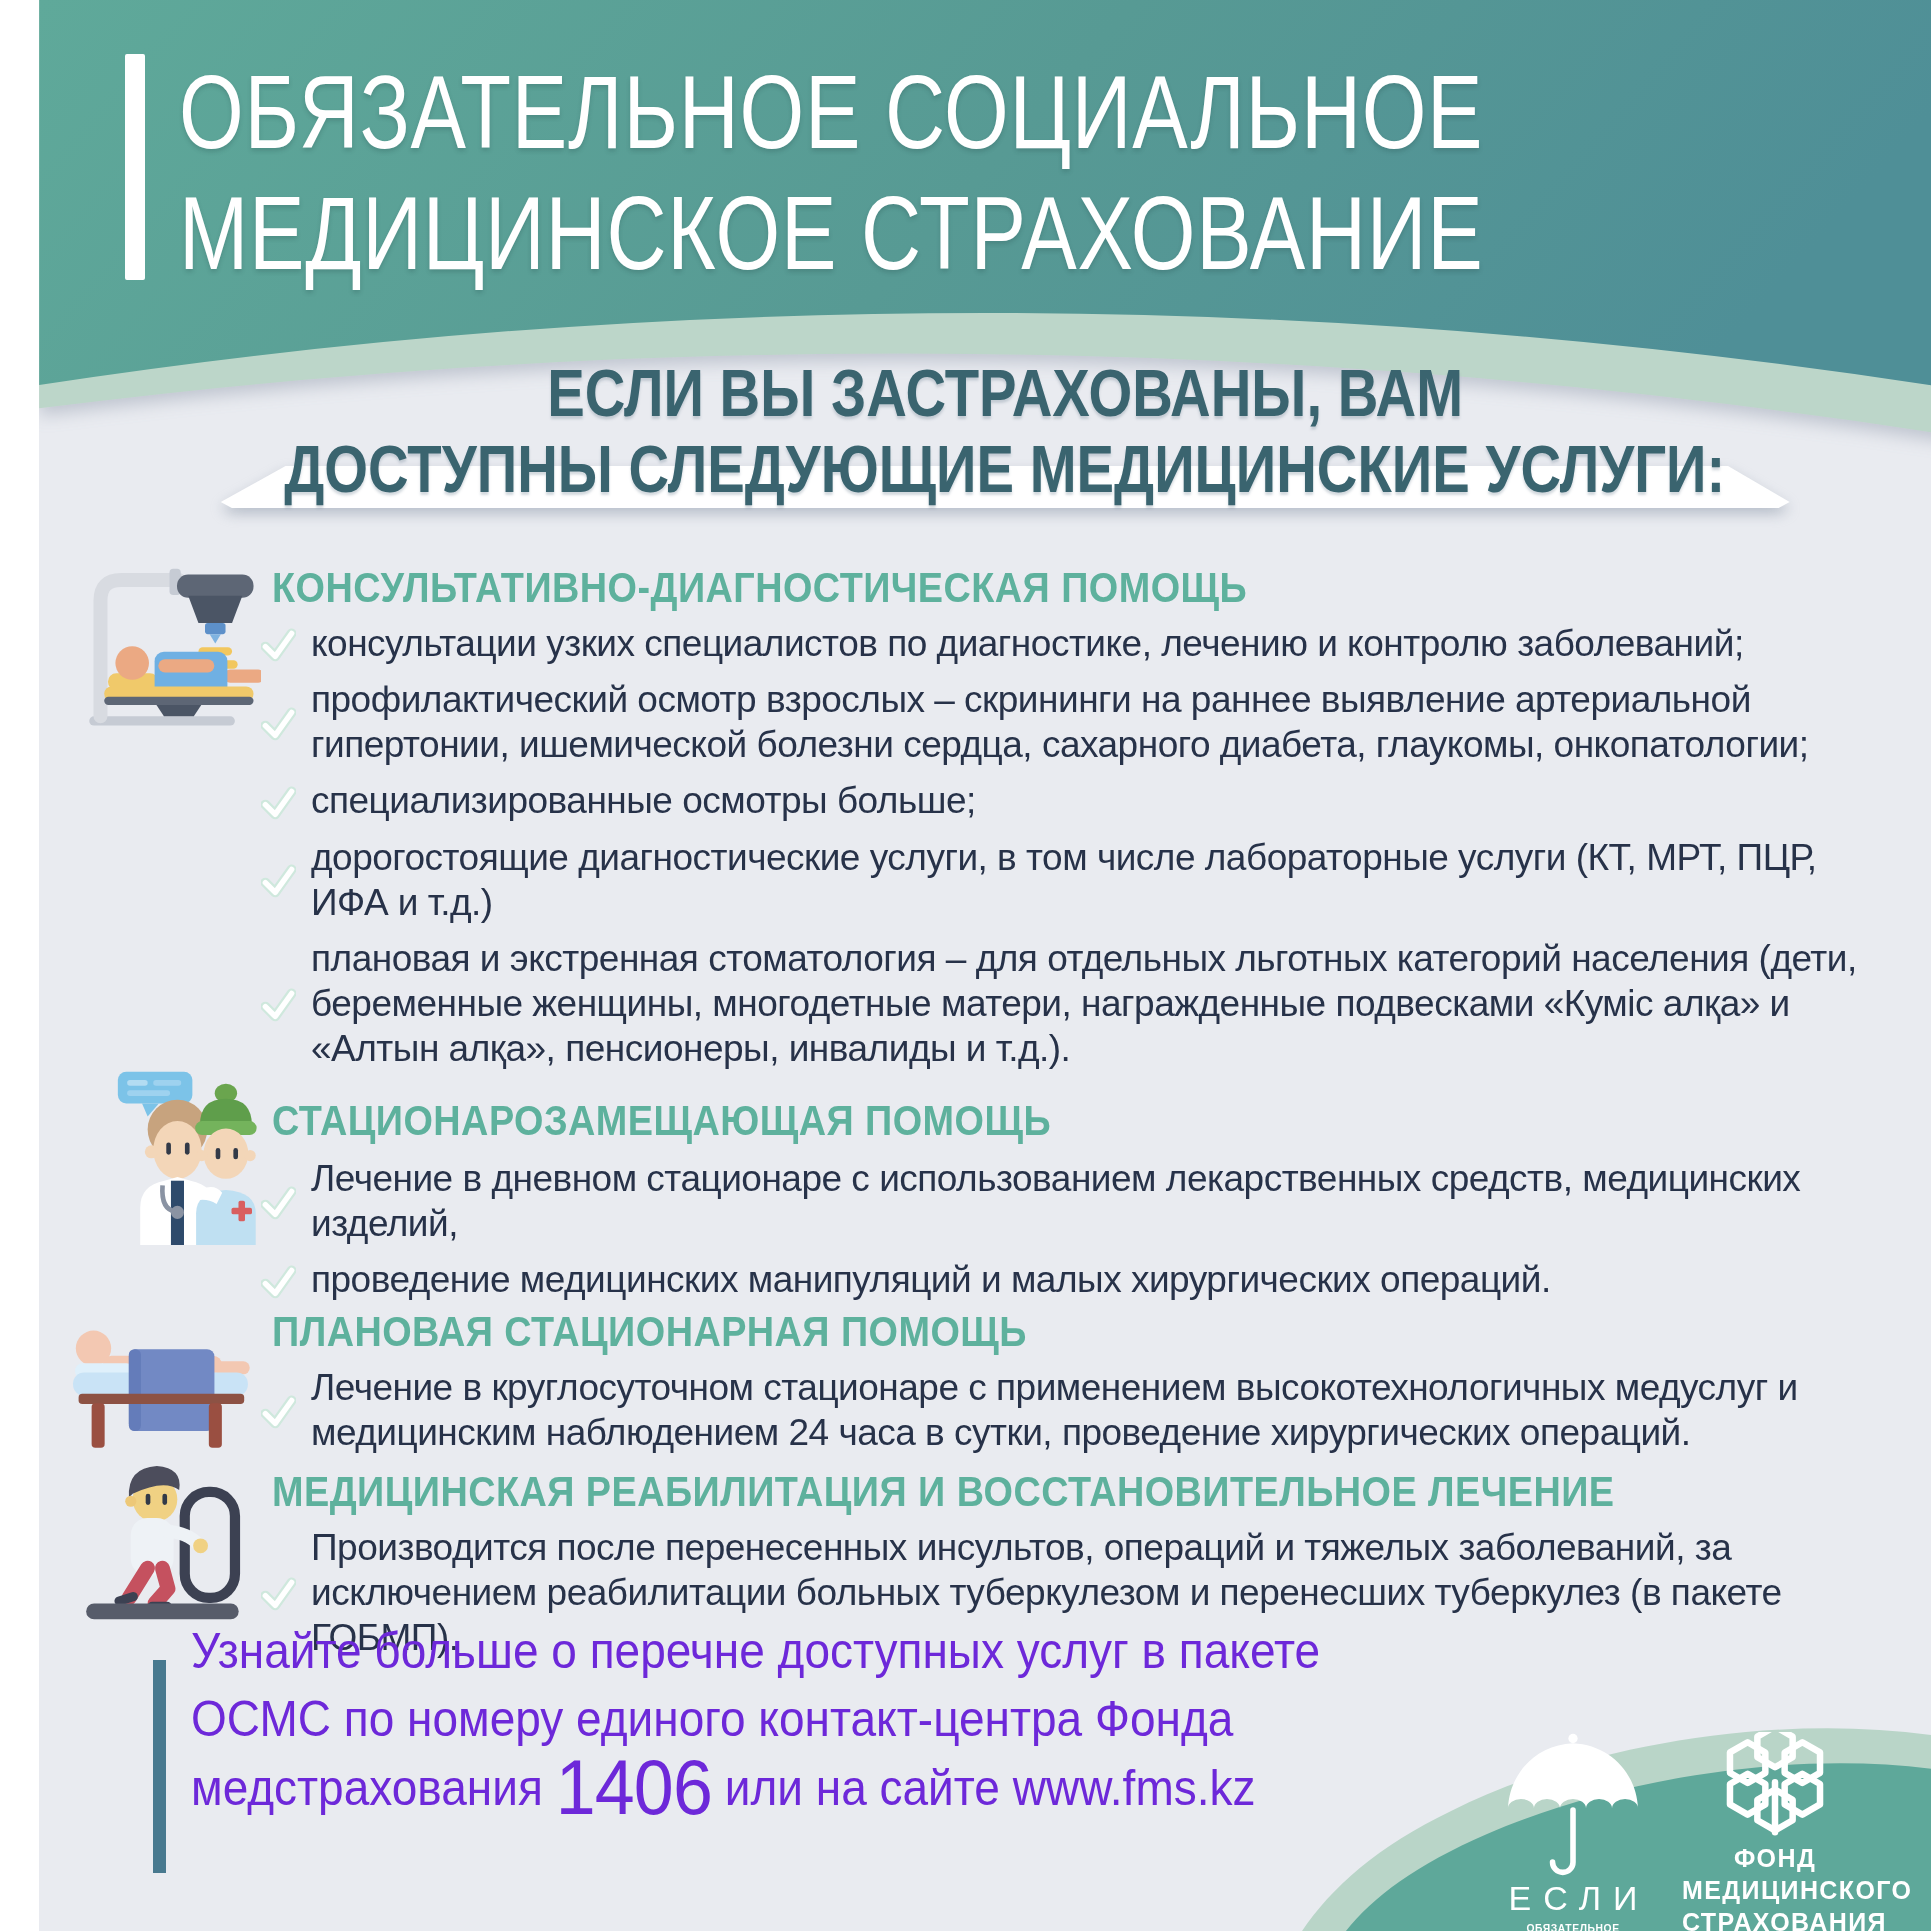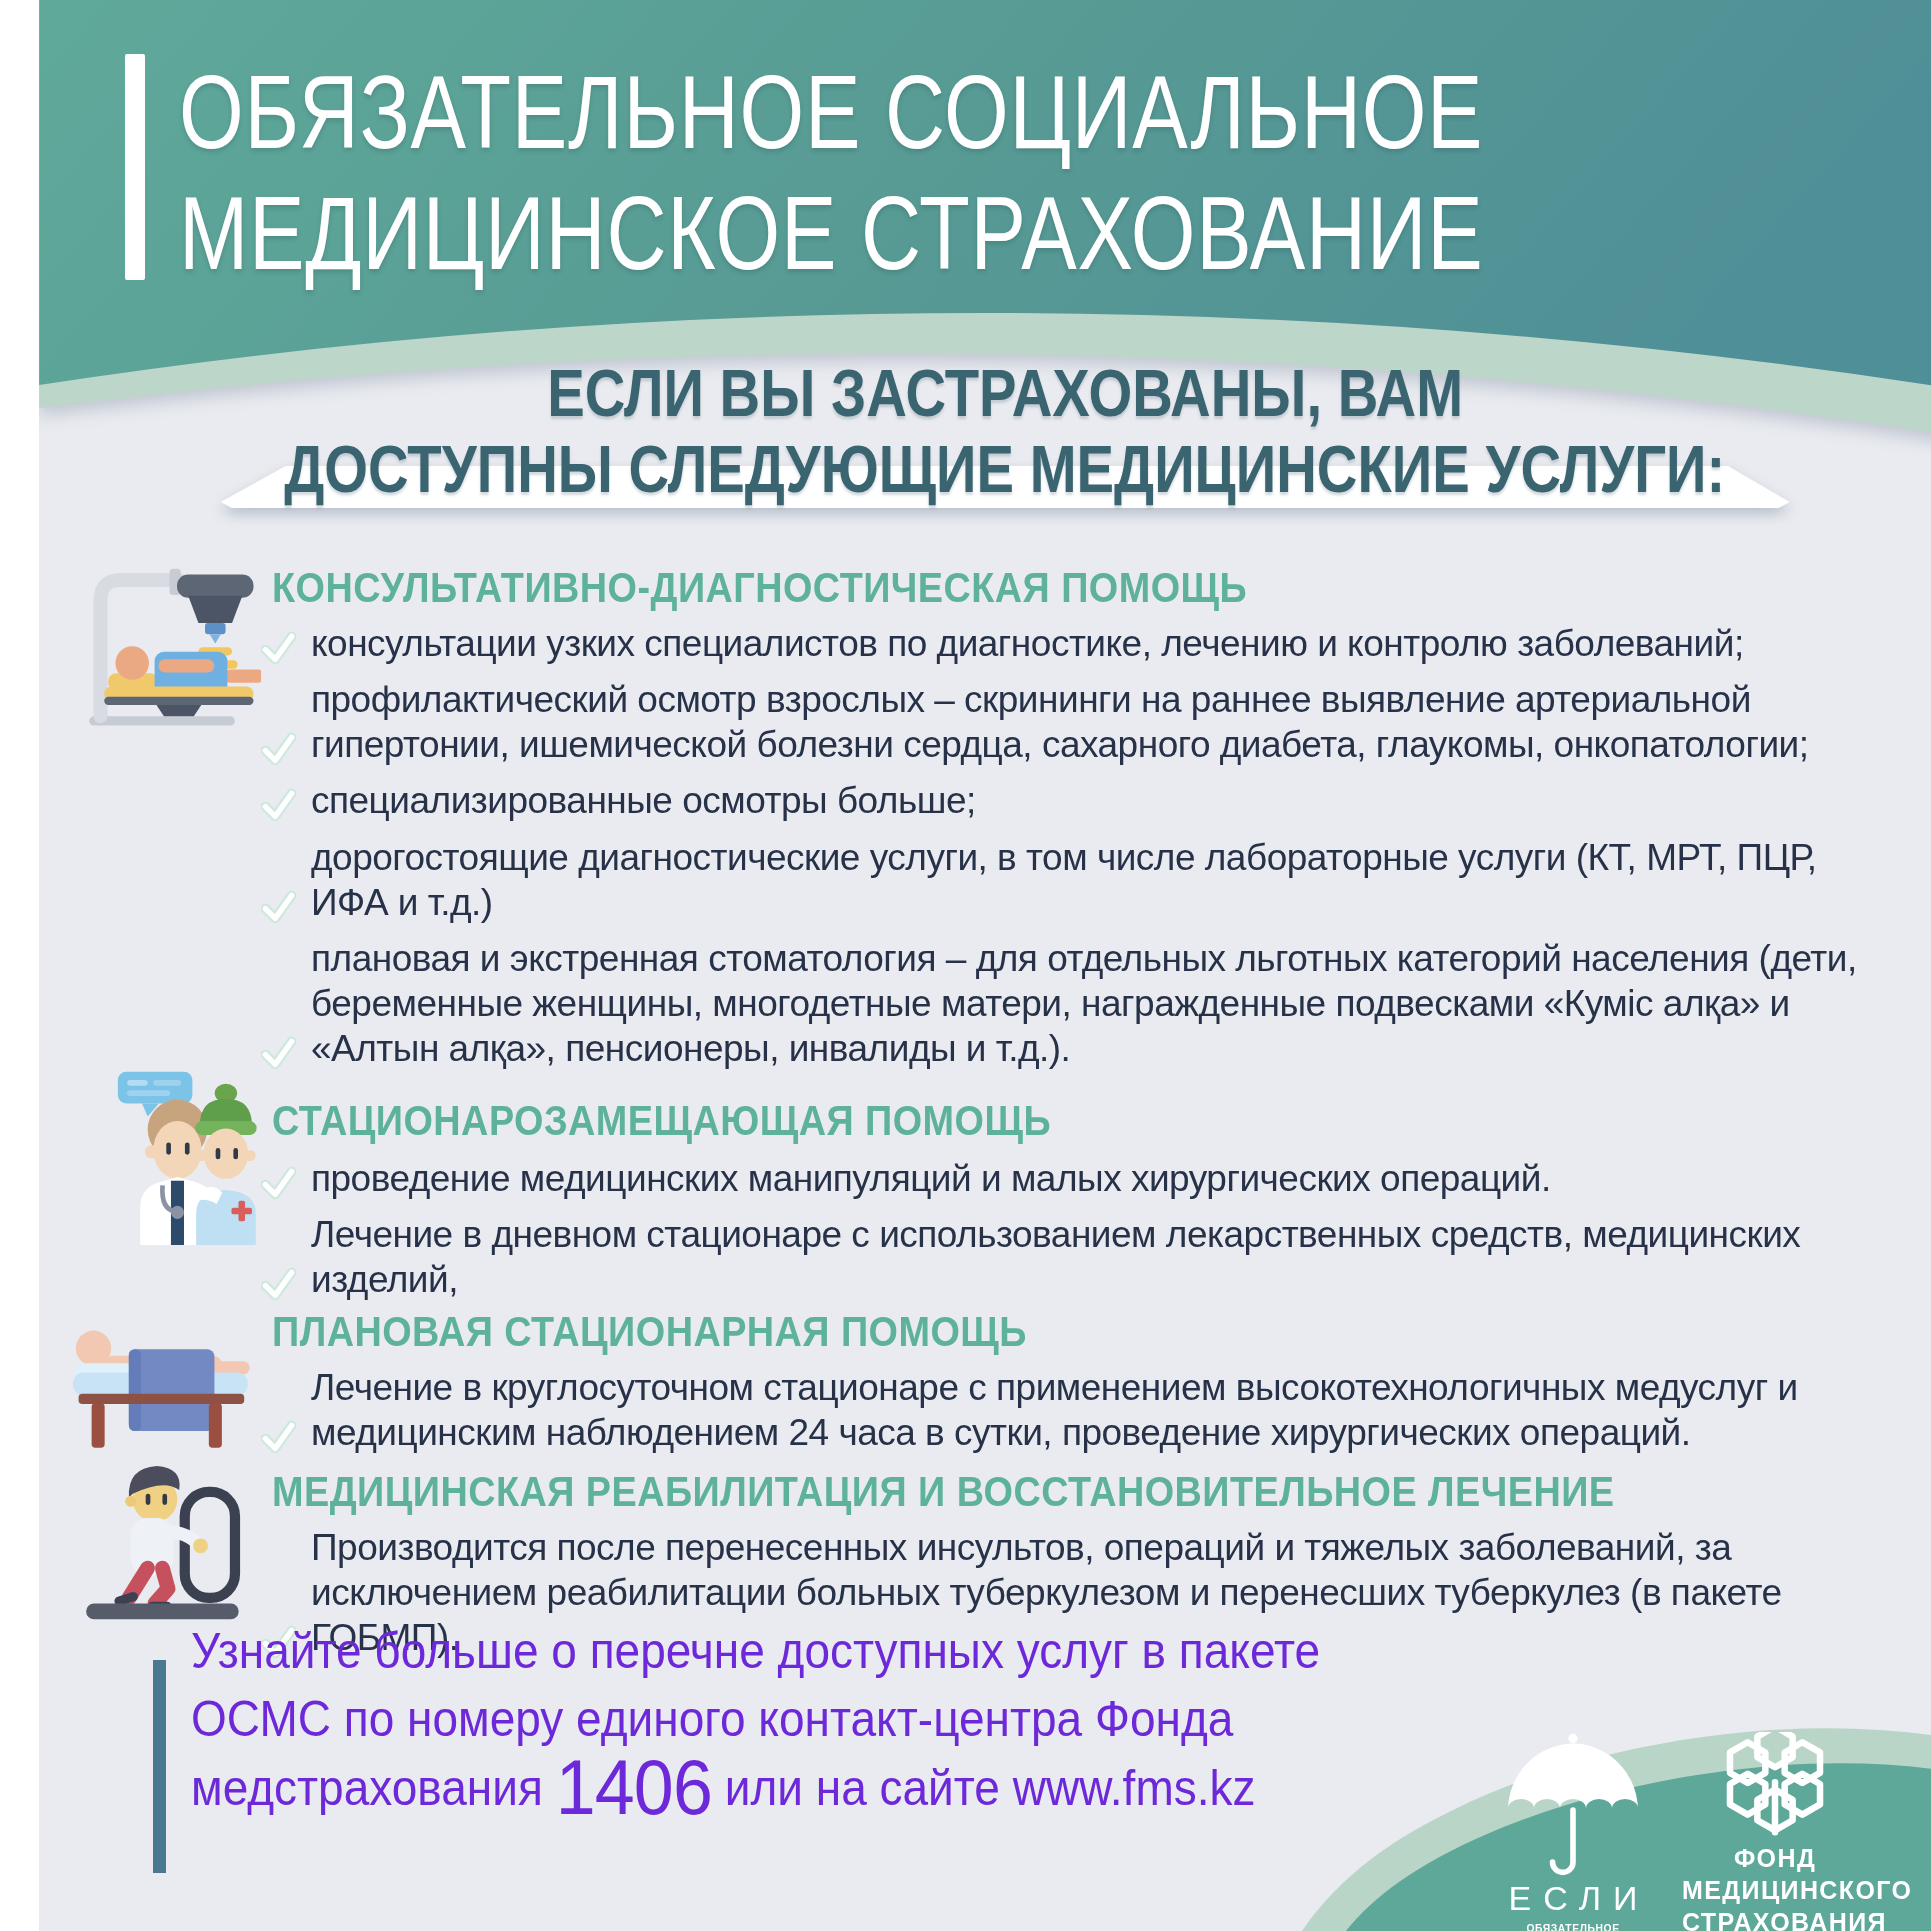--- a/index.html
+++ b/index.html
@@ -25,21 +25,21 @@
           clip-path:polygon(4.4% 0,95.7% 0,99.6% 86%,98.9% 100%,1% 100%,0.3% 86%);}
   .subtitle{position:absolute;left:0;top:355px;width:1932px;text-align:center;
             color:#3a646f;font-weight:700;font-size:67px;line-height:76px;
             text-shadow:0 2.8px 2.8px rgba(110,130,145,.30);}
   .subtitle .sline{display:inline-block;transform:scaleX(.84);transform-origin:50% 50%;white-space:nowrap;}
 
   
   .sec-h{position:absolute;left:233px;color:#5eb19d;font-weight:700;font-size:43px;
          white-space:nowrap;transform:scaleX(.88);transform-origin:0 50%;letter-spacing:0.5px;}
   .bullets{position:absolute;left:222px;width:1622px;display:flex;flex-direction:column;gap:11.2px;}
-  .bullet{display:flex;gap:15px;align-items:flex-end;}
+  .bullet{display:flex;gap:15px;align-items:center;}
   .bullet .chk{flex:0 0 auto;margin-top:4.7px;}
   .bullet .txt{font-size:37px;line-height:45px;color:#273249;letter-spacing:-0.5px;max-width:1562px;}
 
   
   .ftr-bar{position:absolute;left:114px;top:1660px;width:13px;height:213px;background:#48798f;}
   .ftr{position:absolute;left:152px;top:1617px;color:#6d28d9;font-size:50px;line-height:68px;}
   .ftr .fline{display:block;transform:scaleX(.92);transform-origin:0 50%;white-space:nowrap;}
   .ftr .phone{font-size:78px;letter-spacing:-0.9px;vertical-align:-9.3px;}
 
   
@@ -214,28 +214,28 @@
     </div>
   </div>
 
   <div class="sec-h" style="top:1096px;">СТАЦИОНАРОЗАМЕЩАЮЩАЯ ПОМОЩЬ</div>
   <div class="bullets" style="top:1156px;">
     <div class="bullet">
       <svg class="chk" width="35" height="35" viewBox="0 0 32 32">
           <path d="M4 17 L13 26 L28 5" fill="none" stroke="#cfe8dd" stroke-width="9" stroke-linecap="round" stroke-linejoin="round"></path>
           <path d="M4 17 L13 26 L28 5" fill="none" stroke="#ffffff" stroke-width="5" stroke-linecap="round" stroke-linejoin="round"></path>
         </svg>
+      <div class="txt">Лечение в дневном стационаре с использованием лекарственных средств, медицинских изделий,</div>
+    </div>
+    <div class="bullet">
+      <svg class="chk" width="35" height="35" viewBox="0 0 32 32">
+          <path d="M4 17 L13 26 L28 5" fill="none" stroke="#cfe8dd" stroke-width="9" stroke-linecap="round" stroke-linejoin="round"></path>
+          <path d="M4 17 L13 26 L28 5" fill="none" stroke="#ffffff" stroke-width="5" stroke-linecap="round" stroke-linejoin="round"></path>
+        </svg>
       <div class="txt">проведение медицинских манипуляций и малых хирургических операций.</div>
-    </div>
-    <div class="bullet">
-      <svg class="chk" width="35" height="35" viewBox="0 0 32 32">
-          <path d="M4 17 L13 26 L28 5" fill="none" stroke="#cfe8dd" stroke-width="9" stroke-linecap="round" stroke-linejoin="round"></path>
-          <path d="M4 17 L13 26 L28 5" fill="none" stroke="#ffffff" stroke-width="5" stroke-linecap="round" stroke-linejoin="round"></path>
-        </svg>
-      <div class="txt">Лечение в дневном стационаре с использованием лекарственных средств, медицинских изделий,</div>
     </div>
   </div>
 
   <div class="sec-h" style="top:1307px;">ПЛАНОВАЯ СТАЦИОНАРНАЯ ПОМОЩЬ</div>
   <div class="bullets" style="top:1365px;">
     <div class="bullet">
       <svg class="chk" width="35" height="35" viewBox="0 0 32 32">
           <path d="M4 17 L13 26 L28 5" fill="none" stroke="#cfe8dd" stroke-width="9" stroke-linecap="round" stroke-linejoin="round"></path>
           <path d="M4 17 L13 26 L28 5" fill="none" stroke="#ffffff" stroke-width="5" stroke-linecap="round" stroke-linejoin="round"></path>
         </svg>

